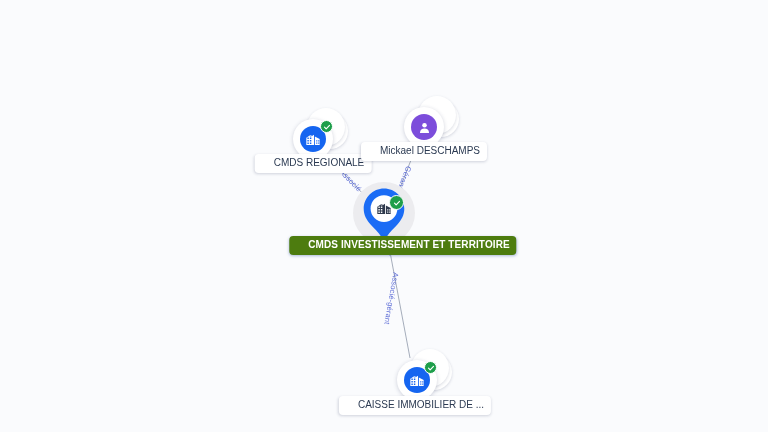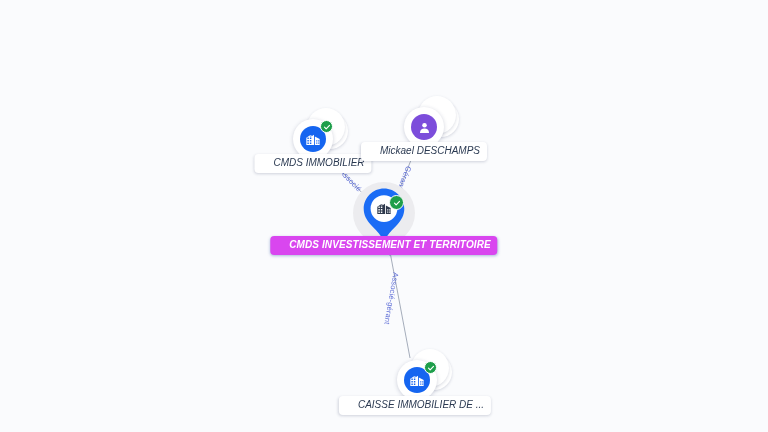--- a/index.html
+++ b/index.html
@@ -120,28 +120,28 @@
     transform: translateX(-50%);
     font-size: 10px;
     line-height: 1;
     padding: 4px 7px 5px 19px;
     border-radius: 4px;
     white-space: nowrap;
     background: #ffffff;
     color: #2b3a52;
     box-shadow: 0 1px 3px rgba(40,50,90,.20);
     user-select: none;
-    font-style: italic;
   }
   .node-label.focus {
-    background: #d946ef;
+    background: #4d7c0f;
     color: #ffffff;
     font-weight: bold;
     letter-spacing: .1px;
     box-shadow: 0 1px 3px rgba(20,60,150,.35);
+    margin-left: 19px;
   }
 </style>
 </head>
 <body>
 
 <div id="canvas">
 
   <svg id="edges" viewBox="0 0 768 432" width="768" height="432">
       <defs>
         <marker id="arrow" viewBox="0 0 10 10" refX="9" refY="5" markerWidth="4.2" markerHeight="4.2" orient="auto-start-reverse">
@@ -170,21 +170,21 @@
               <path fill="#ffffff" d="M14.8 21V8.3L22 12.1V21h-7.2zm2-1.7h1.7v-2h-1.7v2zm3 0h1.5v-2h-1.5v2zm-3-3.5h1.7v-2h-1.7v2zm3 0h1.5v-2h-1.5v2z"></path>
             </svg>
           </div>
           <div class="badge">
             <svg width="8" height="8" viewBox="0 0 24 24" aria-hidden="true">
               <path d="M4.5 12.6l5 5L19.5 7" fill="none" stroke="#ffffff" stroke-width="3.4" stroke-linecap="round" stroke-linejoin="round"></path>
             </svg>
           </div>
         </div>
       </div>
-      <div class="node-label" style="left: 313px; top: 154px;">CMDS IMMOBILIER</div>
+      <div class="node-label" style="left: 313px; top: 154px;">CMDS REGIONALE</div>
       <div class="node" style="left: 424px; top: 127px;">
         <div class="stack" style="width: 36px; height: 36px; left: -1px; top: -26px;"></div>
         <div class="stack" style="width: 38px; height: 38px; left: -6px; top: -31px;"></div>
         <div class="circle-node">
           <div class="disc person">
             <svg width="15" height="15" viewBox="0 0 24 24" aria-hidden="true">
               <circle cx="12" cy="8.2" r="3.6" fill="#ffffff"></circle>
               <path fill="#ffffff" d="M4.8 20c0-3.9 3.2-6.4 7.2-6.4s7.2 2.5 7.2 6.4v.6H4.8V20z"></path>
             </svg>
           </div>

